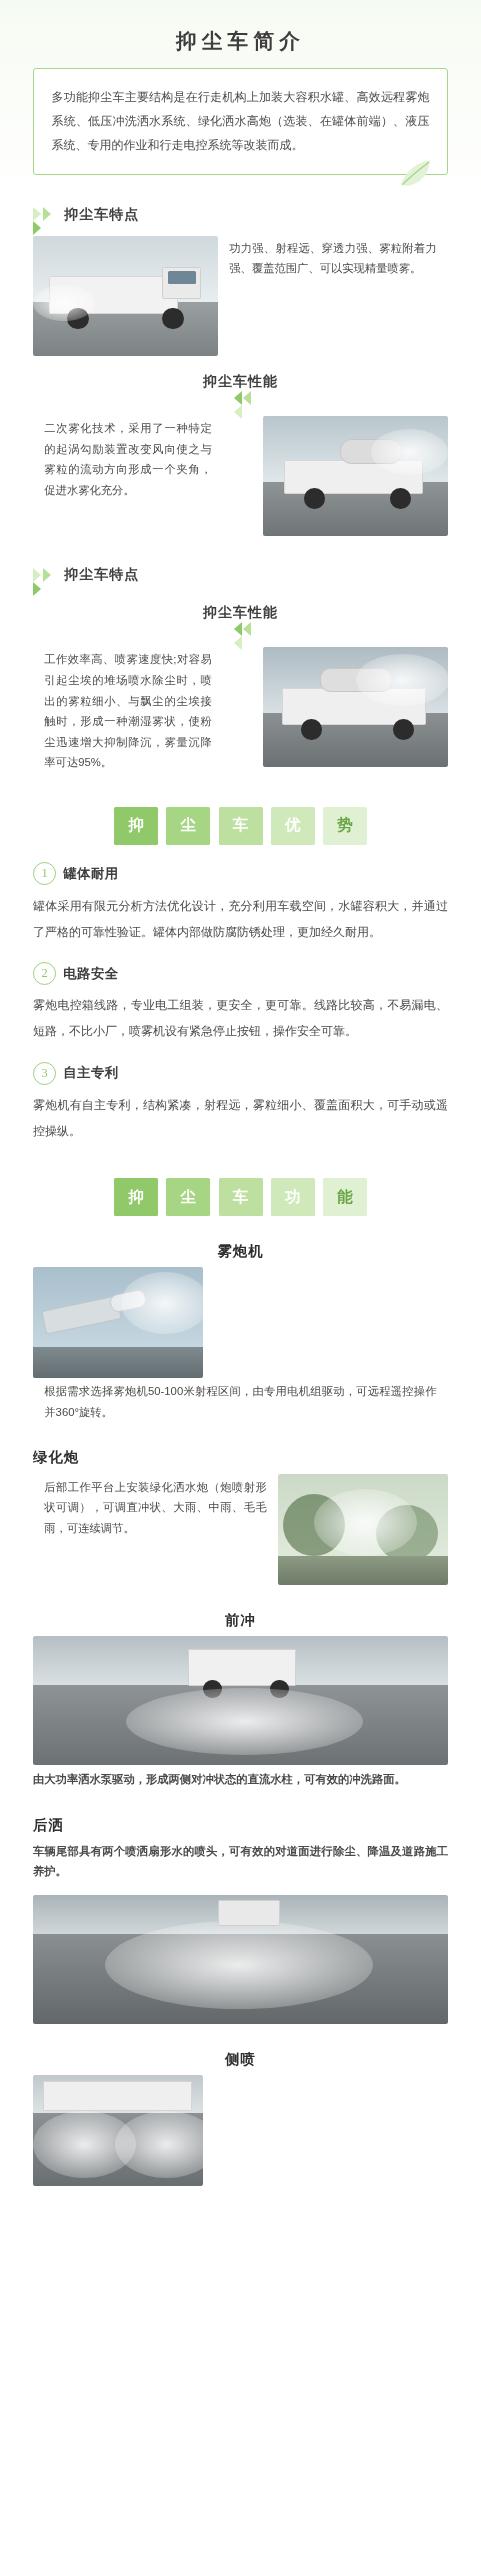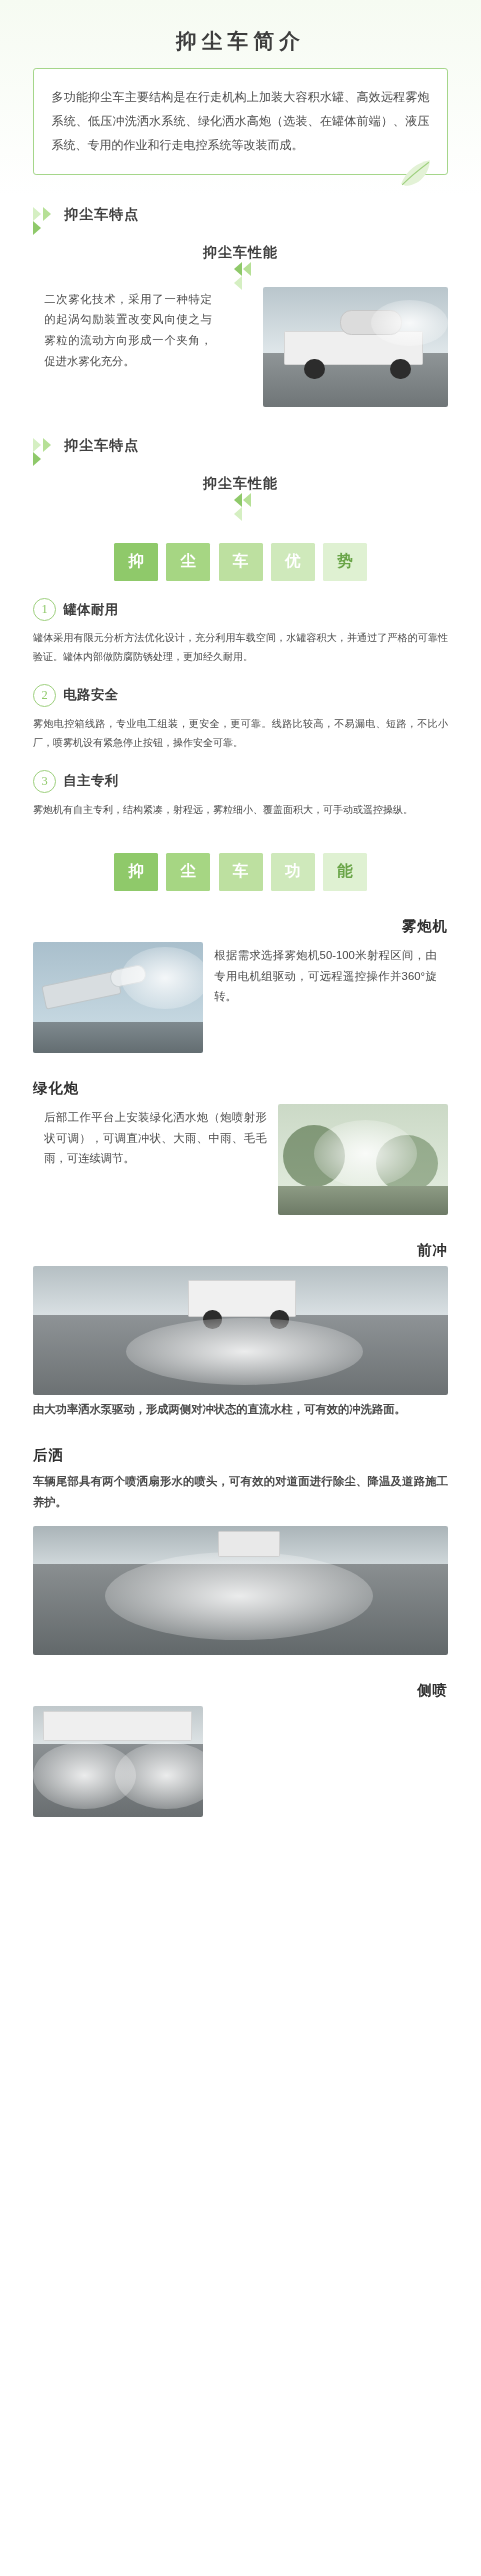--- a/index.html
+++ b/index.html
@@ -162,37 +162,38 @@
     border: 1px solid #9ed07e;
     color: #8fc96a;
     font-size: 12.4px;
     display: flex; align-items: center; justify-content: center;
     font-family: "Liberation Serif", serif;
   }
   .adv-title {
     font-size: 13.4px; color: #3f3f3f; font-weight: bold; letter-spacing: 0.5px;
   }
   .adv-body {
-    font-size: 10px; line-height: 19px; color: #4a4a4a; text-align: justify;
+    font-size: 12px; line-height: 26px; color: #4a4a4a; text-align: justify;
   }
 
   
   .fn-title {
     margin: 26px 33px 6.2px 33px;
     font-size: 14.4px;
     font-weight: bold;
     color: #2f2f2f;
     letter-spacing: 1px;
   }
-  .fn-title.center { text-align: right; }
+  .fn-title.center { text-align: center; }
   .fn-title.left { text-align: left; }
   .fn-row {
     display: flex;
     margin: 0 33px 4.1px 33px;
     align-items: stretch;
+    flex-direction: column;
   }
   .fn-row.rev { flex-direction: row-reverse; }
   .fn-img {
     width: 170px; height: 111px; border-radius: 2.1px; overflow:hidden; flex:none;
   }
   .fn-text {
     flex: 1;
     font-size: 11.3px; line-height: 20.6px; color: #4a4a4a;
     padding: 3.1px 11.3px 0 11.3px; text-align: justify;
   }
@@ -220,20 +221,35 @@
       <path d="M8 52 C18 26 40 10 64 6 C62 34 44 54 16 56 Z" fill="#e3f2d6"></path>
       <path d="M10 54 C26 38 46 22 62 10" stroke="#9ed07e" stroke-width="2" fill="none"></path>
     </svg>
   </div>
 
   <div class="sec-head">
     <span class="bar-ico">
       <i class="chev c3"></i><i class="chev c2"></i><i class="chev"></i>
     </span>
     <span class="label">抑尘车特点</span>
+  </div>
+  <div class="feature-row">
+    <div class="f-img">
+      <div class="photo">
+        <div class="sky" style="background:linear-gradient(180deg,#cfd8dc,#e8eef0)"></div>
+        <div class="ground" style="background:linear-gradient(180deg,#9aa0a2,#7c8284)"></div>
+        <div class="truck-body" style="left:15.5px;top:40px;width:129px;height:38px;background:#f2f2f2;border:0.5px solid #d6d6d6"></div>
+        <div class="truck-body" style="left:129px;top:31px;width:39px;height:32px;background:#eaeaea;border:0.5px solid #cfcfcf"></div>
+        <div class="truck-body" style="left:135px;top:35px;width:28px;height:13.4px;background:#6f8696"></div>
+        <div class="wheel" style="left:34px;top:72px;width:21.6px;height:21.6px"></div>
+        <div class="wheel" style="left:129px;top:72px;width:21.6px;height:21.6px"></div>
+        <div class="spray" style="left:0px;top:49px;width:62px;height:36px"></div>
+      </div>
+    </div>
+    <div class="f-text">功力强、射程远、穿透力强、雾粒附着力强、覆盖范围广、可以实现精量喷雾。</div>
   </div>
 
   <div class="sec-head right">
     <span class="bar-ico">
       <i class="chev l"></i><i class="chev l c2"></i><i class="chev l c3"></i>
     </span>
     <span class="label">抑尘车性能</span>
   </div>
   <div class="feature-row rev">
     <div class="f-img">
@@ -255,20 +271,34 @@
       <i class="chev c3"></i><i class="chev c2"></i><i class="chev"></i>
     </span>
     <span class="label">抑尘车特点</span>
   </div>
 
   <div class="sec-head right">
     <span class="bar-ico">
       <i class="chev l"></i><i class="chev l c2"></i><i class="chev l c3"></i>
     </span>
     <span class="label">抑尘车性能</span>
+  </div>
+  <div class="feature-row rev">
+    <div class="f-img">
+      <div class="photo">
+        <div class="sky" style="background:linear-gradient(180deg,#aebbc2,#d8e0e4)"></div>
+        <div class="ground" style="background:linear-gradient(180deg,#8b9193,#6b7173)"></div>
+        <div class="truck-body" style="left:18.5px;top:41px;width:144px;height:37px;background:#efefef;border:0.5px solid #d6d6d6"></div>
+        <div class="truck-body" style="left:57px;top:20.6px;width:72px;height:24px;background:#dedede;border:0.5px solid #c6c6c6;border-radius:10.3px"></div>
+        <div class="wheel" style="left:38px;top:72px;width:20.6px;height:20.6px"></div>
+        <div class="wheel" style="left:130px;top:72px;width:20.6px;height:20.6px"></div>
+        <div class="spray" style="left:93px;top:7.2px;width:93px;height:52px"></div>
+      </div>
+    </div>
+    <div class="f-text">工作效率高、喷雾速度快;对容易引起尘埃的堆场喷水除尘时，喷出的雾粒细小、与飘尘的尘埃接触时，形成一种潮湿雾状，使粉尘迅速增大抑制降沉，雾量沉降率可达95%。</div>
   </div>
 
   <div class="banner">
     <div class="cell">抑</div>
     <div class="cell c2">尘</div>
     <div class="cell c3">车</div>
     <div class="cell c4">优</div>
     <div class="cell c5">势</div>
   </div>
 

